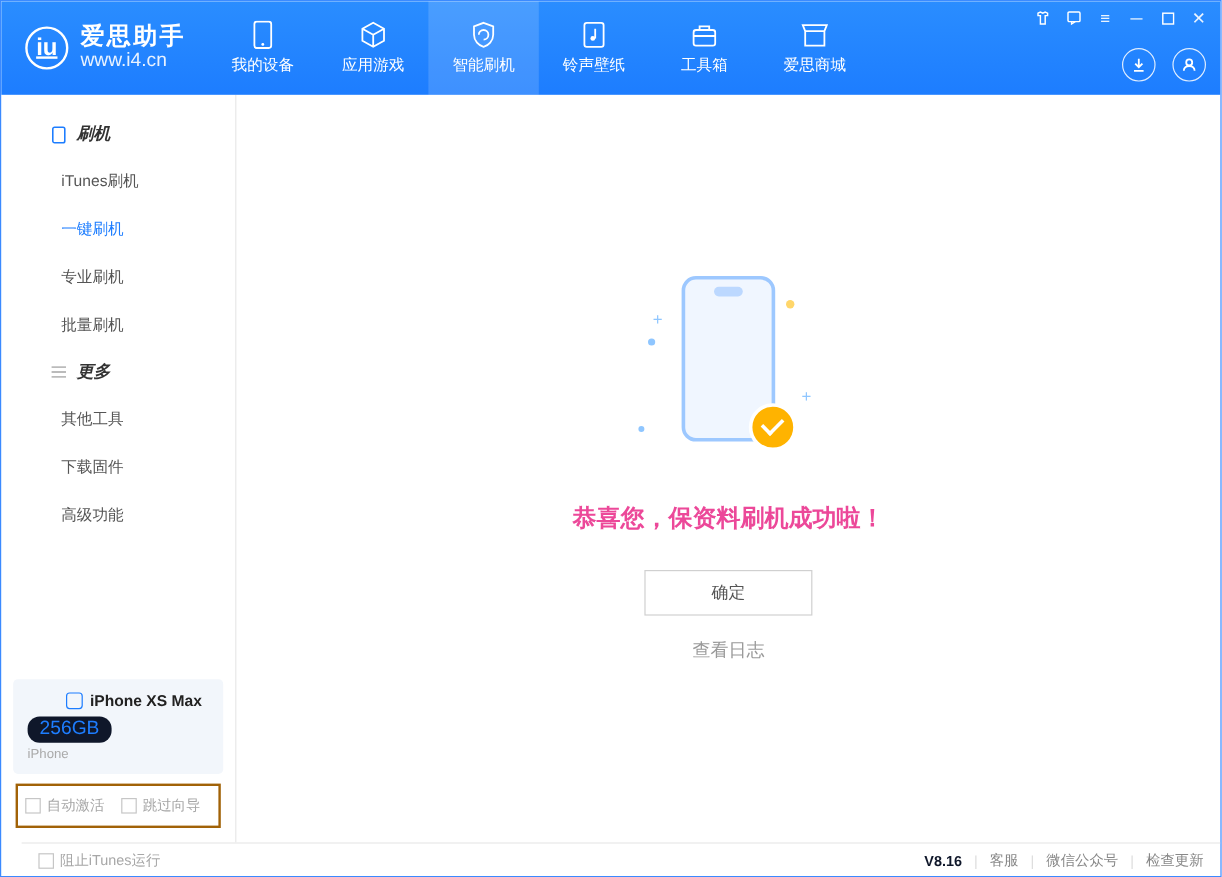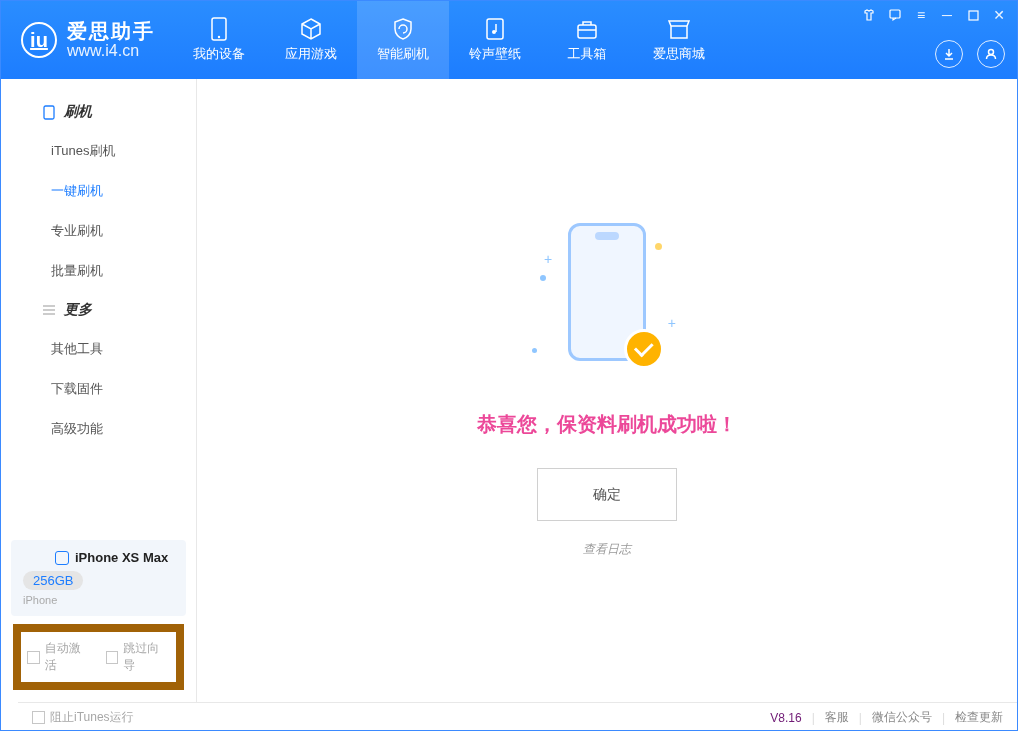--- a/index.html
+++ b/index.html
@@ -44,49 +44,49 @@
 .side-item { padding: 11px 22px 11px 50px; font-size: 13px; color: #555; cursor: pointer; }
 .side-item.active { color: #1d7dff; }
 
 .device-footer { margin-top: auto; padding: 10px; }
 .device-card { background: #f2f6fb; border-radius: 4px; padding: 10px 12px; margin-bottom: 8px; display: flex; align-items: center; gap: 8px; }
 .mode-ic { width: 20px; height: 20px; border: 2px solid #1d7dff; border-radius: 50%; position: relative; }
 .mode-ic::after { content: ''; position: absolute; inset: 3px; background: #1d7dff; border-radius: 50%; }
 .device-card.phone { display: block; }
 .device-name { font-size: 13px; font-weight: 700; color: #222; display: flex; align-items: center; gap: 6px; margin-left: 32px; }
 .phone-ic { width: 14px; height: 14px; border: 1.5px solid #1d7dff; border-radius: 3px; }
-.storage-badge { display: inline-block; margin-top: 6px; background: #e5e5e5; color: #1d7dff; font-size: 13px; padding: 2px 10px; border-radius: 10px; }
+.storage-badge { display: inline-block; margin-top: 6px; background: #0f172a; color: #1d7dff; font-size: 16px; padding: 2px 10px; border-radius: 10px; }
 .device-sub { font-size: 11px; color: #aaa; margin-top: 4px; }
 
-.checkrow { border: 8px solid #a16207; padding: 8px 6px; display: flex; gap: 14px; margin: 4px 2px 2px; }
+.checkrow { border: 2px solid #a16207; padding: 8px 6px; display: flex; gap: 14px; margin: 4px 2px 2px; }
 .chk { display: flex; align-items: center; gap: 5px; font-size: 12px; color: #a7a7a7; cursor: pointer; }
 .chkbox { width: 13px; height: 13px; border: 1px solid #c6c6c6; }
 
 .main { flex: 1; display: flex; flex-direction: column; align-items: center; justify-content: center; position: relative; }
 
 .phone-illus { position: relative; width: 150px; height: 160px; margin-bottom: 28px; }
 .phone-body { position: absolute; left: 36px; top: 0; width: 78px; height: 138px; border: 3px solid #9dc8ff; border-radius: 12px; background: #f0f6ff; }
 .phone-body::before { content: ''; position: absolute; top: 6px; left: 50%; transform: translateX(-50%); width: 24px; height: 8px; background: #bcd8ff; border-radius: 4px; }
 .check-badge { position: absolute; right: 18px; bottom: 14px; width: 40px; height: 40px; background: #ffb300; border-radius: 50%; display: flex; align-items: center; justify-content: center; border: 3px solid #fff; }
 .check-badge::after { content: ''; width: 14px; height: 8px; border-left: 3px solid #fff; border-bottom: 3px solid #fff; transform: rotate(-45deg) translate(1px,-2px); }
 .dot { position: absolute; border-radius:50%; }
 .d1 { width:6px; height:6px; background:#8fc6ff; top:52px; left:8px; }
 .d2 { width:7px; height:7px; background:#ffd66a; top:20px; right:20px; }
 .d3 { width:5px; height:5px; background:#8fc6ff; bottom:30px; left:0; }
 .plus { position:absolute; color:#8fc6ff; font-size:14px; }
 .p1 { top:28px; left:12px; } .p2 { bottom:52px; right:6px; }
 
 .success-text { font-size: 20px; color: #ec4899; font-weight: 600; margin-bottom: 30px; }
-.confirm-btn { width: 140px; height: 53px; border: 1px solid #d0d0d0; background: #fff; font-size: 14px; color: #555; cursor: pointer; }
-.view-log { margin-top: 20px; font-size: 12px; color: #999; cursor: pointer; font-style: italic; }
+.confirm-btn { width: 140px; height: 38px; border: 1px solid #d0d0d0; background: #fff; font-size: 14px; color: #555; cursor: pointer; }
+.view-log { margin-top: 20px; font-size: 15px; color: #999; cursor: pointer; }
 
 .footer { height: 30px; border-top: 1px solid #e8e8e8; display: flex; align-items: center; padding: 0 14px; font-size: 12px; color: #999; margin-left: 17px; }
 .footer-right { margin-left: auto; display: flex; align-items: center; gap: 10px; }
 .footer-right .sep { color: #ddd; }
-.ver { color: #701a75; }
+.ver { color: #0f172a; font-weight: bold; }
 .footer-link { color: #888; cursor: pointer; }
 
 svg { display: block; }
 </style>
 </head>
 <body>
 
 <div class="header">
   <div class="logo-block">
     <div class="logo-circle">iu</div>

